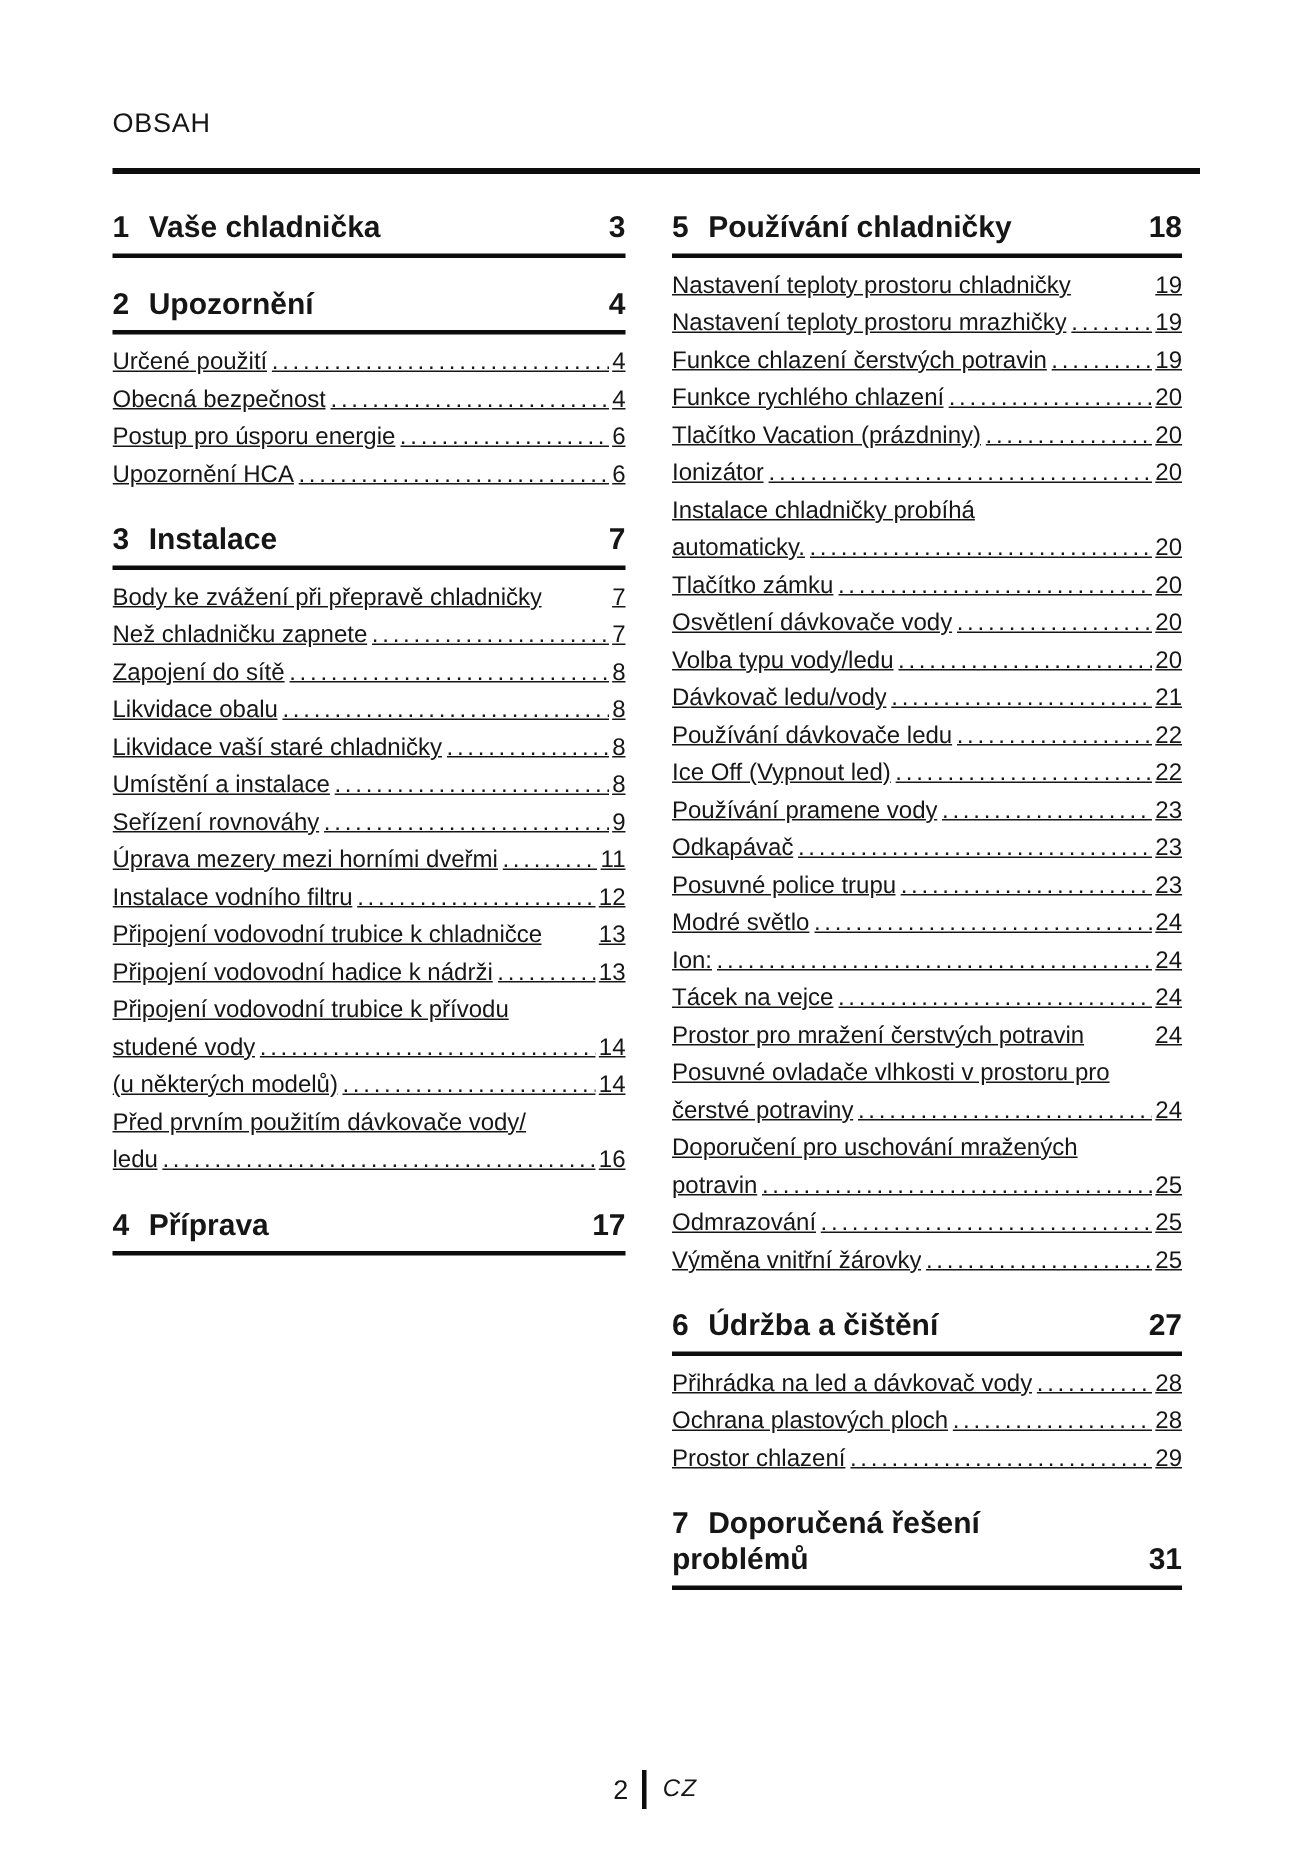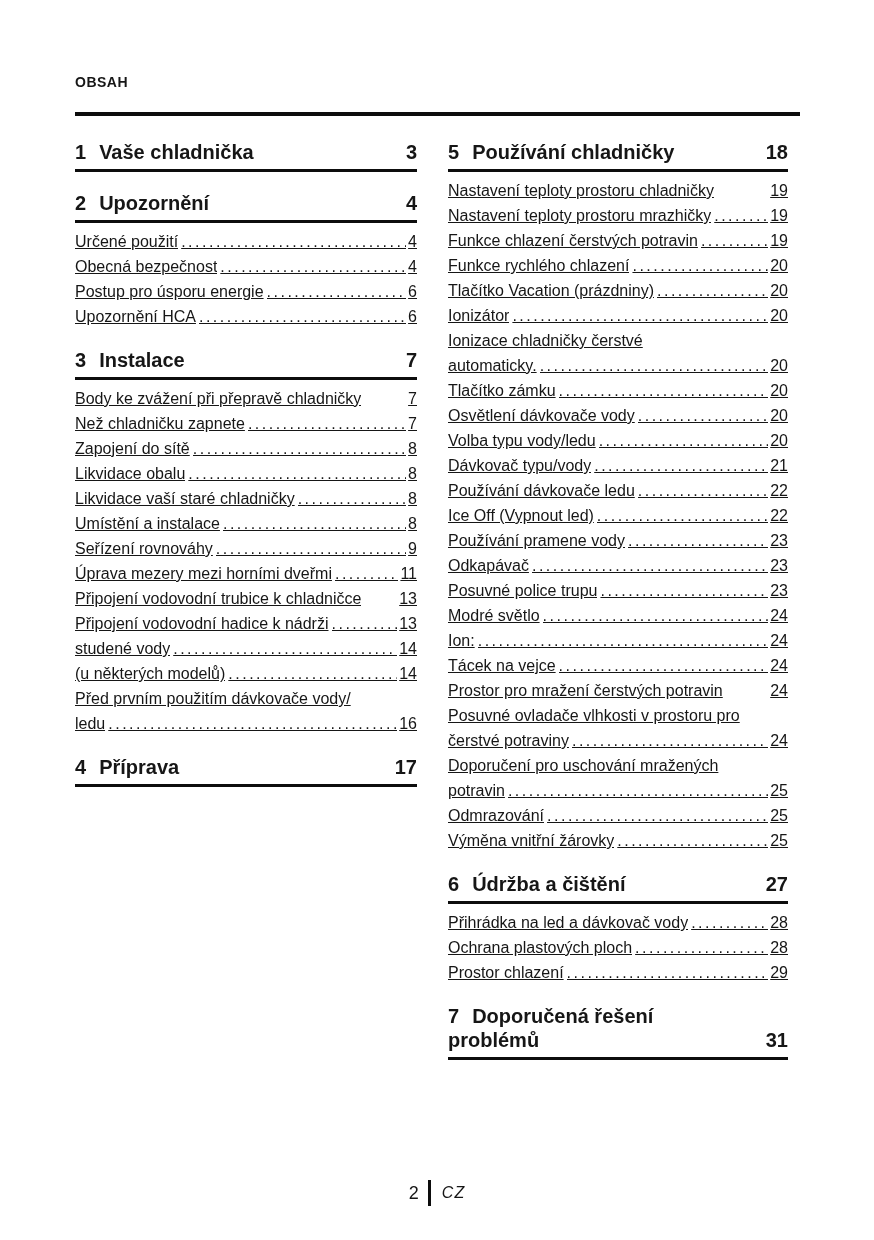--- a/index.html
+++ b/index.html
@@ -13,22 +13,22 @@
     color: #161616;
     overflow: hidden;
   }
   .content {
     position: absolute;
     left: 75px;
     top: 72px;
     width: 725px;
   }
   .doc-title {
-    font-size: 14px;
-    font-weight: bold;
+    font-size: 18px;
+    font-weight: normal;
     letter-spacing: 0.5px;
     line-height: 20px;
   }
   .top-rule {
     height: 4px;
     background: #0d0d0d;
     margin-top: 20px;
   }
   .columns {
     display: flex;
@@ -206,33 +206,41 @@
               </div>
               <div class="entry">
                 <div class="entry-line">
                   <span class="entry-label">Úprava mezery mezi horními dveřmi</span>
                   <span class="leader dots"></span>
                   <span class="page-ref">11</span>
                 </div>
               </div>
               <div class="entry">
                 <div class="entry-line">
+                  <span class="entry-label">Instalace vodního filtru</span>
+                  <span class="leader dots"></span>
+                  <span class="page-ref">12</span>
+                </div>
+              </div>
+              <div class="entry">
+                <div class="entry-line">
                   <span class="entry-label">Připojení vodovodní trubice k chladničce</span>
                   <span class="leader"></span>
                   <span class="page-ref">13</span>
                 </div>
               </div>
               <div class="entry">
                 <div class="entry-line">
                   <span class="entry-label">Připojení vodovodní hadice k nádrži</span>
                   <span class="leader dots"></span>
                   <span class="page-ref">13</span>
                 </div>
               </div>
               <div class="entry">
+                <div class="entry-line">Připojení vodovodní trubice k přívodu</div>
                 <div class="entry-line">
                   <span class="entry-label">studené vody</span>
                   <span class="leader dots"></span>
                   <span class="page-ref">14</span>
                 </div>
               </div>
               <div class="entry">
                 <div class="entry-line">
                   <span class="entry-label">(u některých modelů)</span>
                   <span class="leader dots"></span>
@@ -307,21 +315,21 @@
                 </div>
               </div>
               <div class="entry">
                 <div class="entry-line">
                   <span class="entry-label">Ionizátor</span>
                   <span class="leader dots"></span>
                   <span class="page-ref">20</span>
                 </div>
               </div>
               <div class="entry">
-                <div class="entry-line">Ionizace chladničky čerstvé</div>
+                <div class="entry-line">Instalace chladničky probíhá</div>
                 <div class="entry-line">
                   <span class="entry-label">automaticky.</span>
                   <span class="leader dots"></span>
                   <span class="page-ref">20</span>
                 </div>
               </div>
               <div class="entry">
                 <div class="entry-line">
                   <span class="entry-label">Tlačítko zámku</span>
                   <span class="leader dots"></span>
@@ -337,21 +345,21 @@
               </div>
               <div class="entry">
                 <div class="entry-line">
                   <span class="entry-label">Volba typu vody/ledu</span>
                   <span class="leader dots"></span>
                   <span class="page-ref">20</span>
                 </div>
               </div>
               <div class="entry">
                 <div class="entry-line">
-                  <span class="entry-label">Dávkovač typu/vody</span>
+                  <span class="entry-label">Dávkovač ledu/vody</span>
                   <span class="leader dots"></span>
                   <span class="page-ref">21</span>
                 </div>
               </div>
               <div class="entry">
                 <div class="entry-line">
                   <span class="entry-label">Používání dávkovače ledu</span>
                   <span class="leader dots"></span>
                   <span class="page-ref">22</span>
                 </div>

